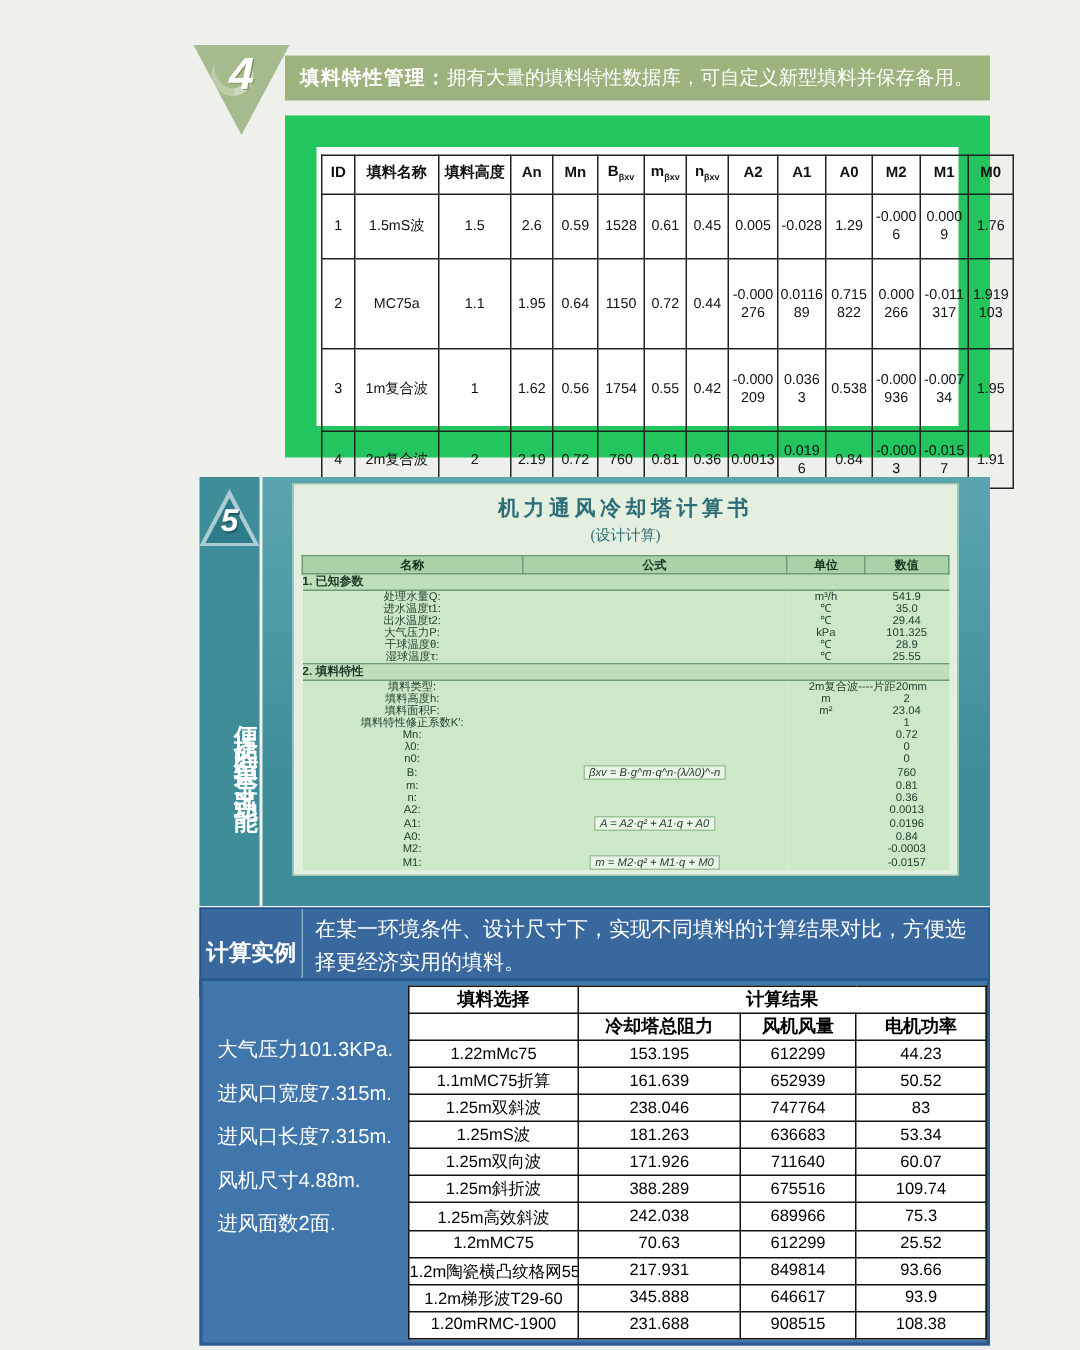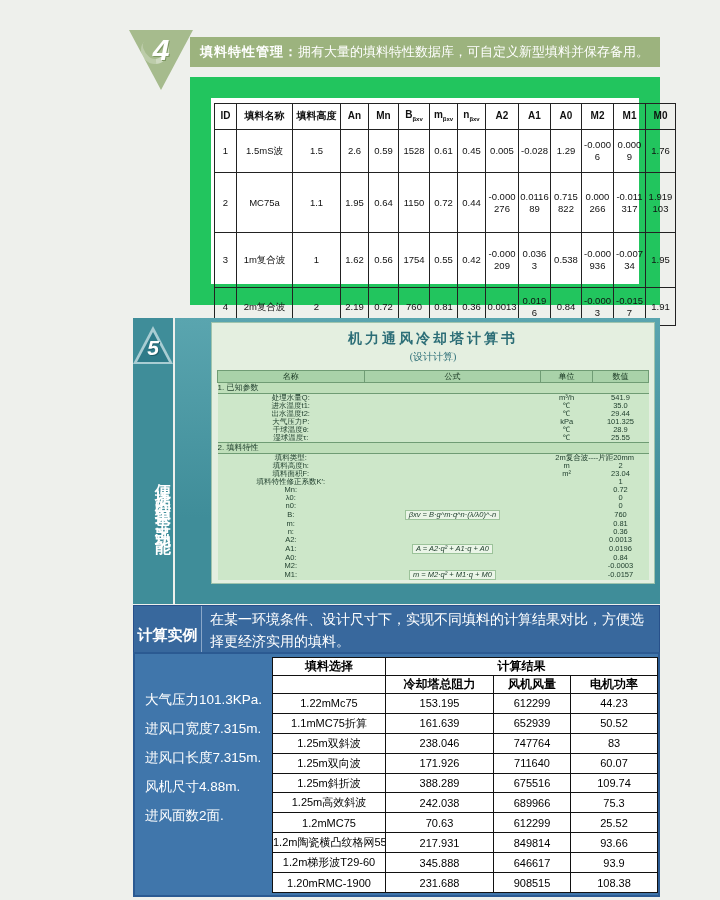--- a/index.html
+++ b/index.html
@@ -30,29 +30,29 @@
 
   
   .sidebar5 { position:absolute; left:133px; top:318px; width:40px; height:286px; background:#3f8d99; }
   .tri5wrap { position:relative; height:62px; }
   .tri5-outer { position:absolute; left:0; top:8px; width:0; height:0; border-left:20px solid transparent; border-right:20px solid transparent; border-bottom:38px solid #a9cdd3; }
   .tri5-inner { position:absolute; left:4px; top:14px; width:0; height:0; border-left:16px solid transparent; border-right:16px solid transparent; border-bottom:30px solid #2e7b89; }
   .num5 { position:absolute; left:50%; top:18px; transform:translateX(-50%); color:#fff; font-weight:bold; font-style:italic; font-size:21px; text-shadow:1px 1px 0 #1d5d69; }
   .vlabel { margin-top:6px; width:40px; text-align:center; writing-mode:vertical-rl; text-orientation:upright; margin-left:auto; margin-right:auto; color:#fff; font-weight:bold; font-size:16px; letter-spacing:7px; height:230px; display:inline-block; }
 
   
-  .panel5 { position:absolute; left:175px; top:318px; width:485px; height:286px; background:linear-gradient(180deg,#5aa5af 0%,#3f8d99 70%); padding:4px 0 0 36px; }
+  .panel5 { position:absolute; left:175px; top:318px; width:485px; height:286px; background:linear-gradient(180deg,#5aa5af 0%,#3f8d99 70%); padding:4px 0 0 20px; }
   .doc { width:444px; height:262px; background:#e4efe0; overflow:hidden; box-shadow:0 0 0 1px #9fc4ad inset; }
   .doc-title { text-align:center; color:#2c6e77; font-weight:bold; font-size:14px; letter-spacing:3px; padding-top:8px; font-family:"Liberation Serif", serif; }
   .doc-sub { text-align:center; color:#2c6e77; font-size:10px; padding:2px 0 6px 0; font-family:"Liberation Serif", serif; }
   table.doc-t { border-collapse:collapse; table-layout:fixed; width:calc(100% - 12px); margin:0 6px; font-size:7.5px; color:#1c3b2a; }
-  table.doc-t th { background:#a9d2a9; border:1px solid #6f9c74; font-weight:normal; height:12px; font-size:8px; color:#14321e; }
+  table.doc-t th { background:#a9d2a9; border:1px solid #6f9c74; font-weight:bold; height:12px; font-size:8px; color:#14321e; }
   table.doc-t td { line-height:8px; height:8px; text-align:center; vertical-align:middle; white-space:nowrap; overflow:hidden; }
   table.doc-t tr.drow td { background:#cde7c9; }
-  table.doc-t tr.ghead td { background:#bfdfba; border-top:1px solid #6f9c74; border-bottom:1px solid #6f9c74; font-weight:normal; text-align:left; height:10px; line-height:10px; font-size:8px; }
+  table.doc-t tr.ghead td { background:#bfdfba; border-top:1px solid #6f9c74; border-bottom:1px solid #6f9c74; font-weight:bold; text-align:left; height:10px; line-height:10px; font-size:8px; }
   .fbox { display:inline-block; background:#eaf5e7; border:1px solid #9cc39a; padding:0 3px; font-style:italic; line-height:8px; }
 
   
   .exband { position:absolute; left:133px; top:605px; width:527px; height:60px; background:#38689d; border:1px solid #27508a; display:flex; color:#fff; }
   .exlabel { width:68px; display:flex; align-items:center; justify-content:center; font-weight:bold; font-size:15px; border-right:1px solid #8aa7c9; }
   .extext { flex:1; font-size:14px; line-height:1.55; padding:3px 6px 0 8px; }
 
   
   .bottom { position:absolute; left:133px; top:652px; width:527px; height:245px; background:#4076ab; border:2px solid #2b5a92; }
   .chev { text-align:right; padding:6px 18px 2px 0; color:#fff; font-weight:900; font-size:20px; font-style:italic; letter-spacing:-1px; }
@@ -395,20 +395,26 @@
             <td>652939</td>
             <td>50.52</td>
           </tr>
           <tr>
             <td>1.25m双斜波</td>
             <td>238.046</td>
             <td>747764</td>
             <td>83</td>
           </tr>
           <tr>
+            <td>1.25mS波</td>
+            <td>181.263</td>
+            <td>636683</td>
+            <td>53.34</td>
+          </tr>
+          <tr>
             <td>1.25m双向波</td>
             <td>171.926</td>
             <td>711640</td>
             <td>60.07</td>
           </tr>
           <tr>
             <td>1.25m斜折波</td>
             <td>388.289</td>
             <td>675516</td>
             <td>109.74</td>

